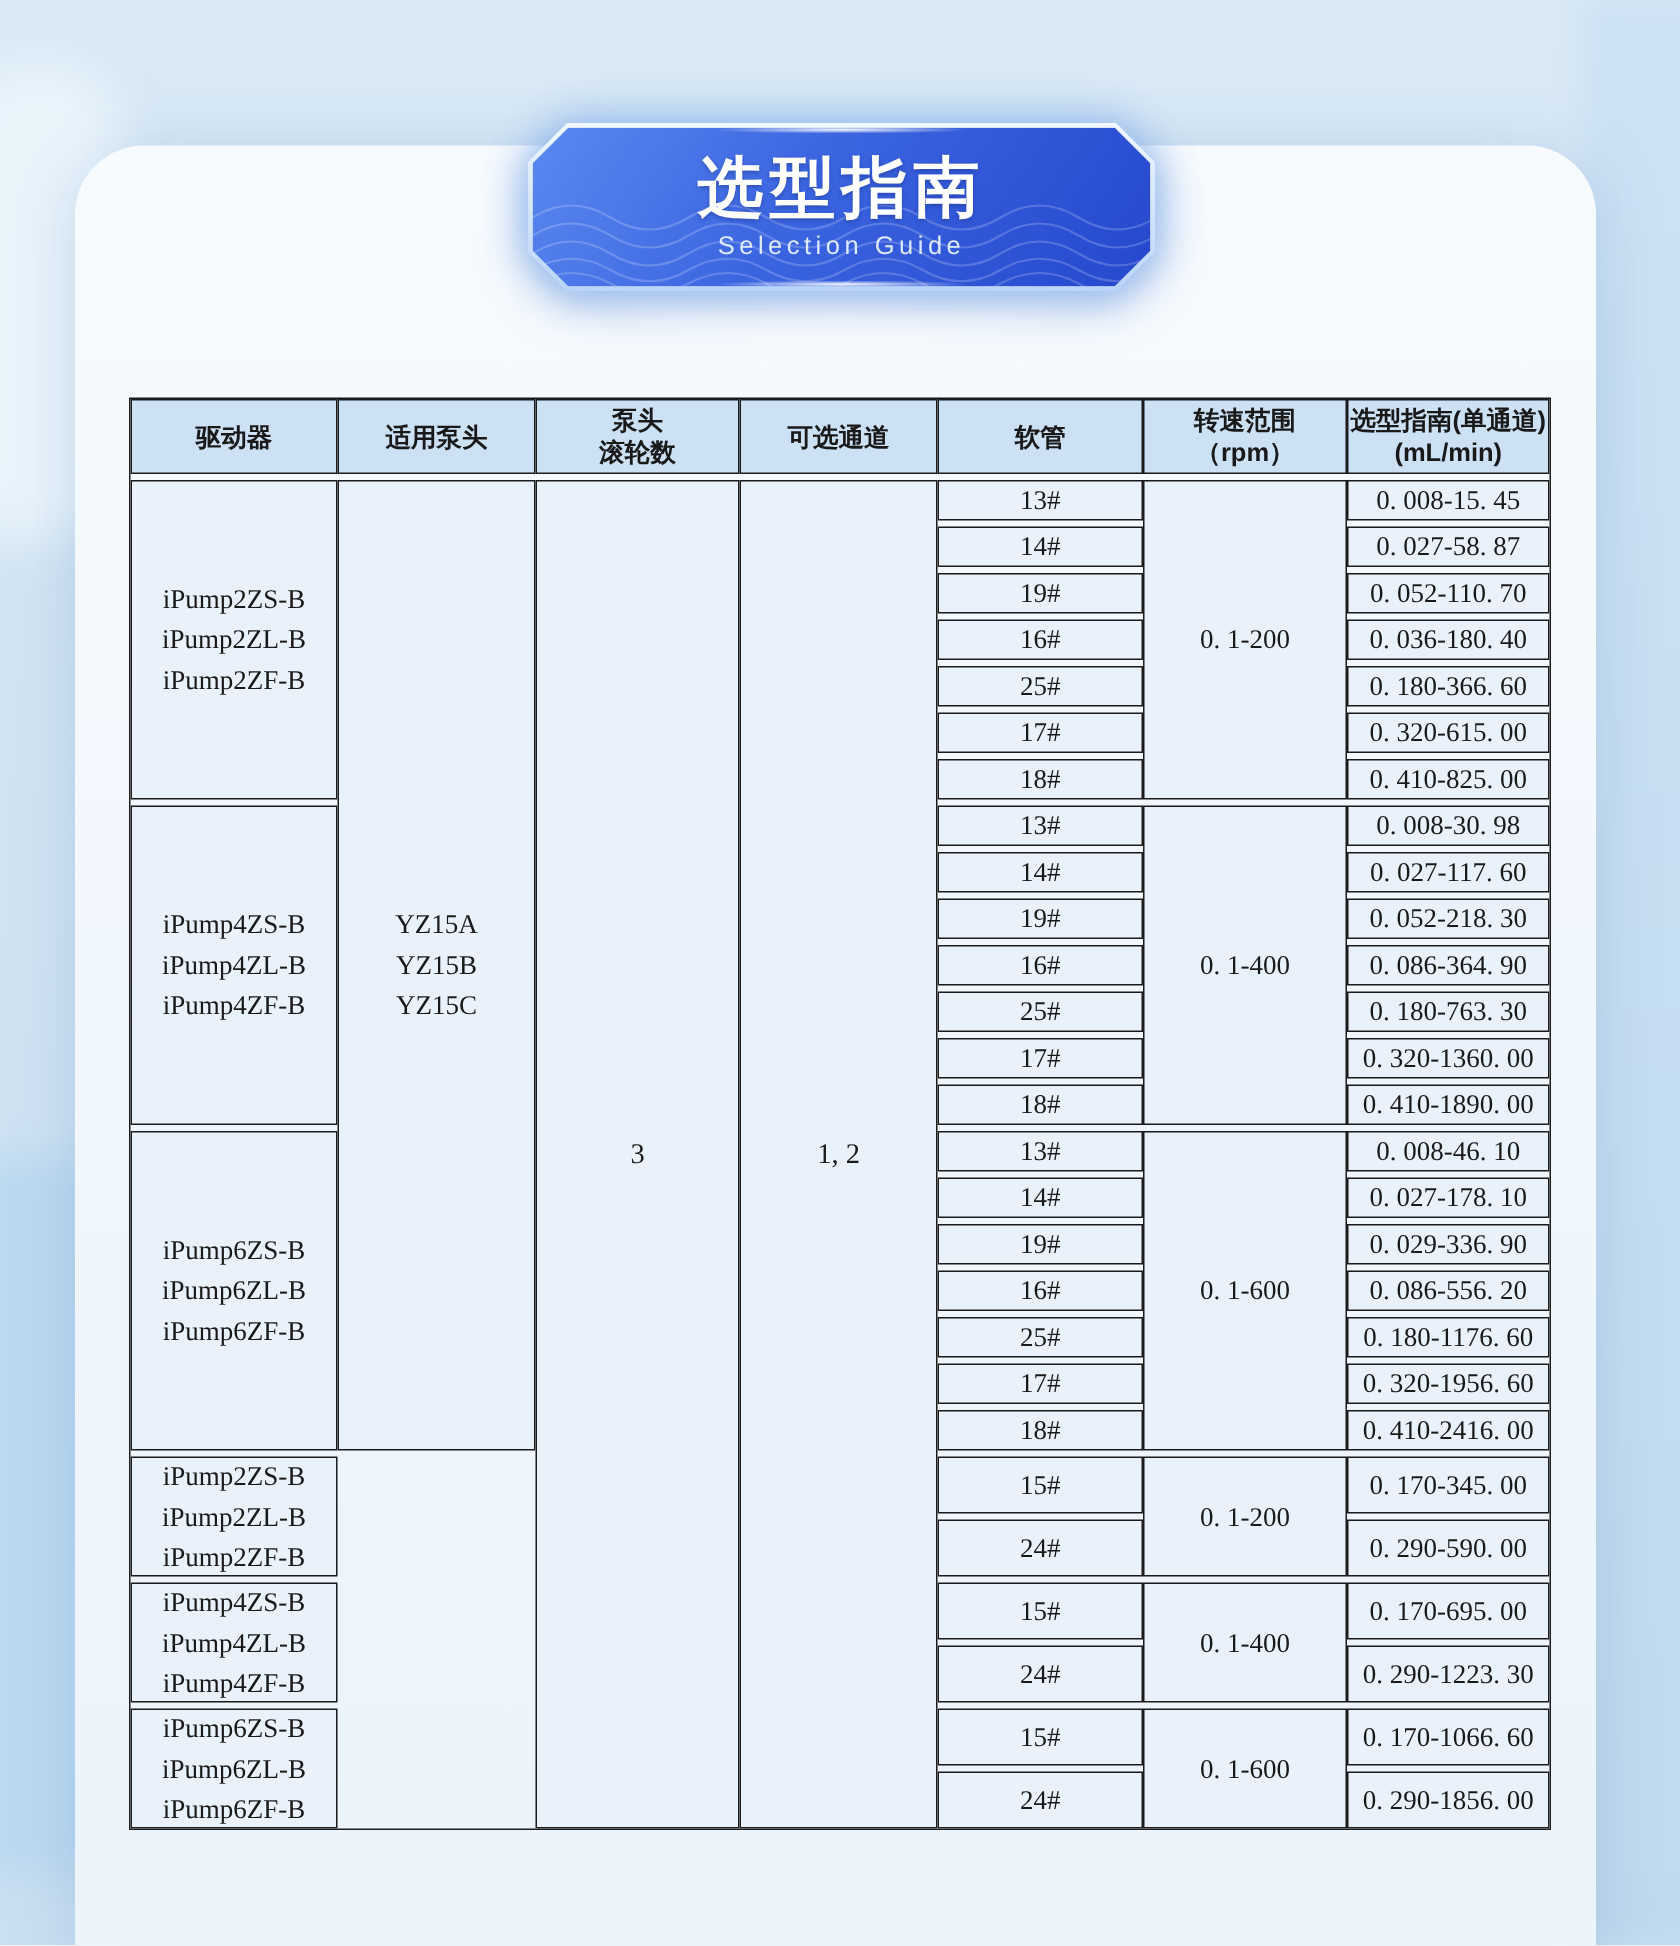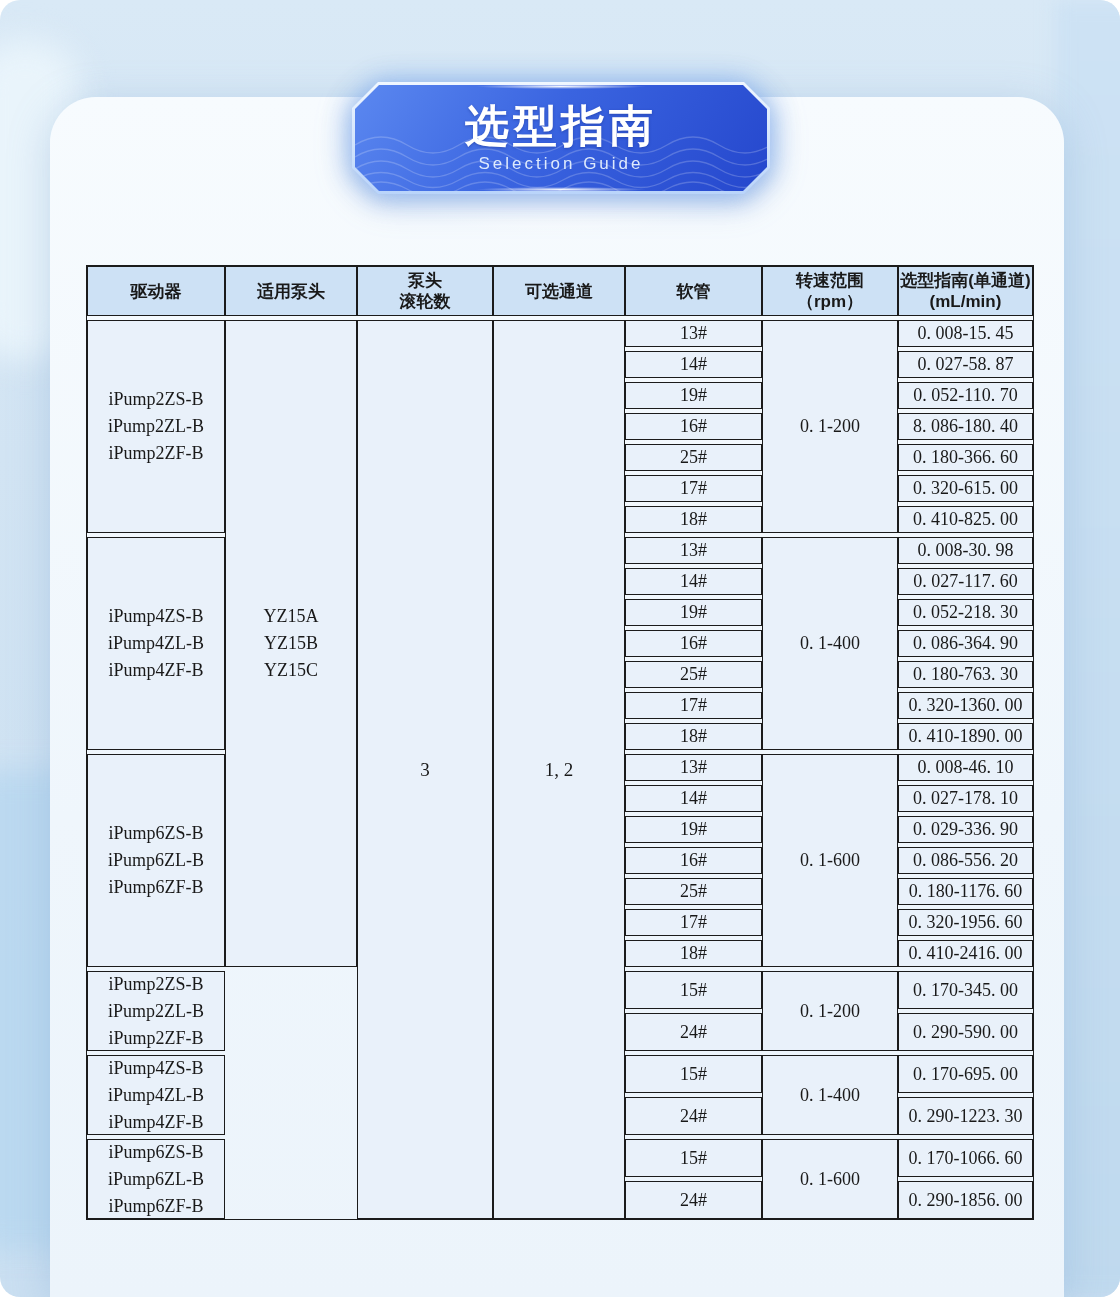--- a/index.html
+++ b/index.html
@@ -1,18 +1,18 @@
 <!DOCTYPE html>
 <html><head>
 <meta charset="utf-8">
 <style>
   html,body{margin:0;padding:0;}
   body{width:1120px;height:1297px;font-family:"Liberation Sans","DejaVu Sans",sans-serif;}
   .page{position:relative;width:1120px;height:1297px;overflow:hidden;
-    background:linear-gradient(180deg,#d9e9f6 0%,#d2e4f3 35%,#cadff1 100%);border-radius:20px;}
+    background:linear-gradient(180deg,#d9e9f6 0%,#d2e4f3 35%,#cadff1 100%);}
   
   .deco{position:absolute;pointer-events:none;}
   .deco-left-top{left:-30px;top:40px;width:110px;height:320px;background:#e9f4fb;filter:blur(16px);border-radius:50px;}
   .deco-left-bottom{left:-45px;top:770px;width:140px;height:480px;background:#b9d8f0;filter:blur(14px);border-radius:40px;opacity:.85;}
   .deco-right{right:-25px;top:0;width:90px;height:1297px;background:linear-gradient(180deg,#cde2f4,#bfd9ee);filter:blur(9px);}
   
   .card{position:absolute;left:50px;top:97px;width:1014px;height:1200px;
     background:linear-gradient(180deg,#f7fbfe 0%,#eff6fc 60%,#ecf4fb 100%);
     border-radius:46px 46px 0 0;box-shadow:0 8px 40px rgba(120,160,205,.35);}
   .banner-glow{position:absolute;left:400px;top:165px;width:320px;height:70px;border-radius:50%;
@@ -142,21 +142,21 @@
     <div class="c" style="grid-column:6;grid-row:2/span 7">0. 1-200</div>
     <div class="c" style="grid-column:6;grid-row:9/span 7">0. 1-400</div>
     <div class="c" style="grid-column:6;grid-row:16/span 7">0. 1-600</div>
     <div class="c" style="grid-column:6;grid-row:23/span 2">0. 1-200</div>
     <div class="c" style="grid-column:6;grid-row:25/span 2">0. 1-400</div>
     <div class="c" style="grid-column:6;grid-row:27/span 2">0. 1-600</div>
 
     <div class="c" style="grid-column:7;grid-row:2">0. 008-15. 45</div>
     <div class="c" style="grid-column:7;grid-row:3">0. 027-58. 87</div>
     <div class="c" style="grid-column:7;grid-row:4">0. 052-110. 70</div>
-    <div class="c" style="grid-column:7;grid-row:5">8. 086-180. 40</div>
+    <div class="c" style="grid-column:7;grid-row:5">0. 036-180. 40</div>
     <div class="c" style="grid-column:7;grid-row:6">0. 180-366. 60</div>
     <div class="c" style="grid-column:7;grid-row:7">0. 320-615. 00</div>
     <div class="c" style="grid-column:7;grid-row:8">0. 410-825. 00</div>
     <div class="c" style="grid-column:7;grid-row:9">0. 008-30. 98</div>
     <div class="c" style="grid-column:7;grid-row:10">0. 027-117. 60</div>
     <div class="c" style="grid-column:7;grid-row:11">0. 052-218. 30</div>
     <div class="c" style="grid-column:7;grid-row:12">0. 086-364. 90</div>
     <div class="c" style="grid-column:7;grid-row:13">0. 180-763. 30</div>
     <div class="c" style="grid-column:7;grid-row:14">0. 320-1360. 00</div>
     <div class="c" style="grid-column:7;grid-row:15">0. 410-1890. 00</div>

